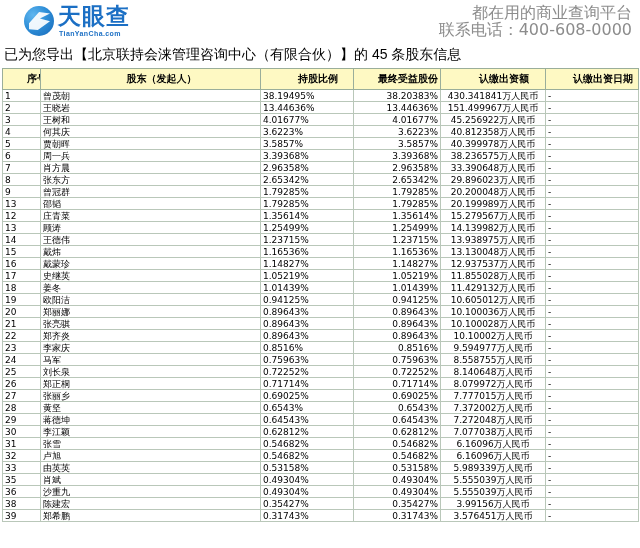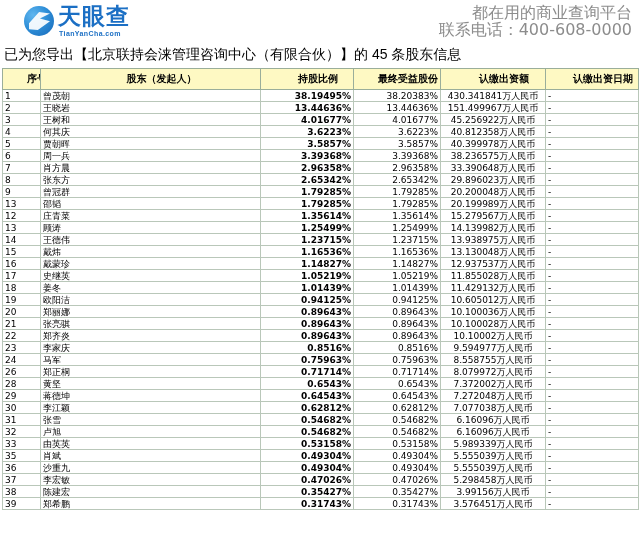--- a/index.html
+++ b/index.html
@@ -114,21 +114,21 @@
     font-weight: bold;
     font-size: 10px;
     height: 20px;
     text-align: center;
     background: #fef9c3;
     border-color: #9aae9a;
     padding-left: 24px;
   }
   td.c-idx   { text-align: left; }
   td.c-name  { text-align: left; margin-left: 48px; }
-  td.c-pct   { text-align: right; font-weight: bold; }
+  td.c-pct   { text-align: left; }
   td.c-ben   { text-align: right; }
   td.c-amt   { text-align: center; }
   td.c-date  { text-align: left; }
 
   col.w-idx  { width: 38px; }
   col.w-name { width: 220px; }
   col.w-pct  { width: 93px; }
   col.w-ben  { width: 87px; }
   col.w-amt  { width: 105px; }
   col.w-date { width: 93px; }
@@ -350,28 +350,44 @@
       </tr>
       <tr>
         <td class="c-idx">24</td>
         <td class="c-name">马军</td>
         <td class="c-pct">0.75963%</td>
         <td class="c-ben">0.75963%</td>
         <td class="c-amt">8.558755万人民币</td>
         <td class="c-date">-</td>
       </tr>
       <tr>
+        <td class="c-idx">25</td>
+        <td class="c-name">刘长泉</td>
+        <td class="c-pct">0.72252%</td>
+        <td class="c-ben">0.72252%</td>
+        <td class="c-amt">8.140648万人民币</td>
+        <td class="c-date">-</td>
+      </tr>
+      <tr>
         <td class="c-idx">26</td>
         <td class="c-name">郑正桐</td>
         <td class="c-pct">0.71714%</td>
         <td class="c-ben">0.71714%</td>
         <td class="c-amt">8.079972万人民币</td>
         <td class="c-date">-</td>
       </tr>
       <tr>
+        <td class="c-idx">27</td>
+        <td class="c-name">张丽乡</td>
+        <td class="c-pct">0.69025%</td>
+        <td class="c-ben">0.69025%</td>
+        <td class="c-amt">7.777015万人民币</td>
+        <td class="c-date">-</td>
+      </tr>
+      <tr>
         <td class="c-idx">28</td>
         <td class="c-name">黄坚</td>
         <td class="c-pct">0.6543%</td>
         <td class="c-ben">0.6543%</td>
         <td class="c-amt">7.372002万人民币</td>
         <td class="c-date">-</td>
       </tr>
       <tr>
         <td class="c-idx">29</td>
         <td class="c-name">蒋德坤</td>
@@ -422,28 +438,20 @@
       </tr>
       <tr>
         <td class="c-idx">36</td>
         <td class="c-name">沙重九</td>
         <td class="c-pct">0.49304%</td>
         <td class="c-ben">0.49304%</td>
         <td class="c-amt">5.555039万人民币</td>
         <td class="c-date">-</td>
       </tr>
       <tr>
-        <td class="c-idx">37</td>
-        <td class="c-name">李宏敏</td>
-        <td class="c-pct">0.47026%</td>
-        <td class="c-ben">0.47026%</td>
-        <td class="c-amt">5.298458万人民币</td>
-        <td class="c-date">-</td>
-      </tr>
-      <tr>
         <td class="c-idx">38</td>
         <td class="c-name">陈建宏</td>
         <td class="c-pct">0.35427%</td>
         <td class="c-ben">0.35427%</td>
         <td class="c-amt">3.99156万人民币</td>
         <td class="c-date">-</td>
       </tr>
       <tr>
         <td class="c-idx">39</td>
         <td class="c-name">郑希鹏</td>

